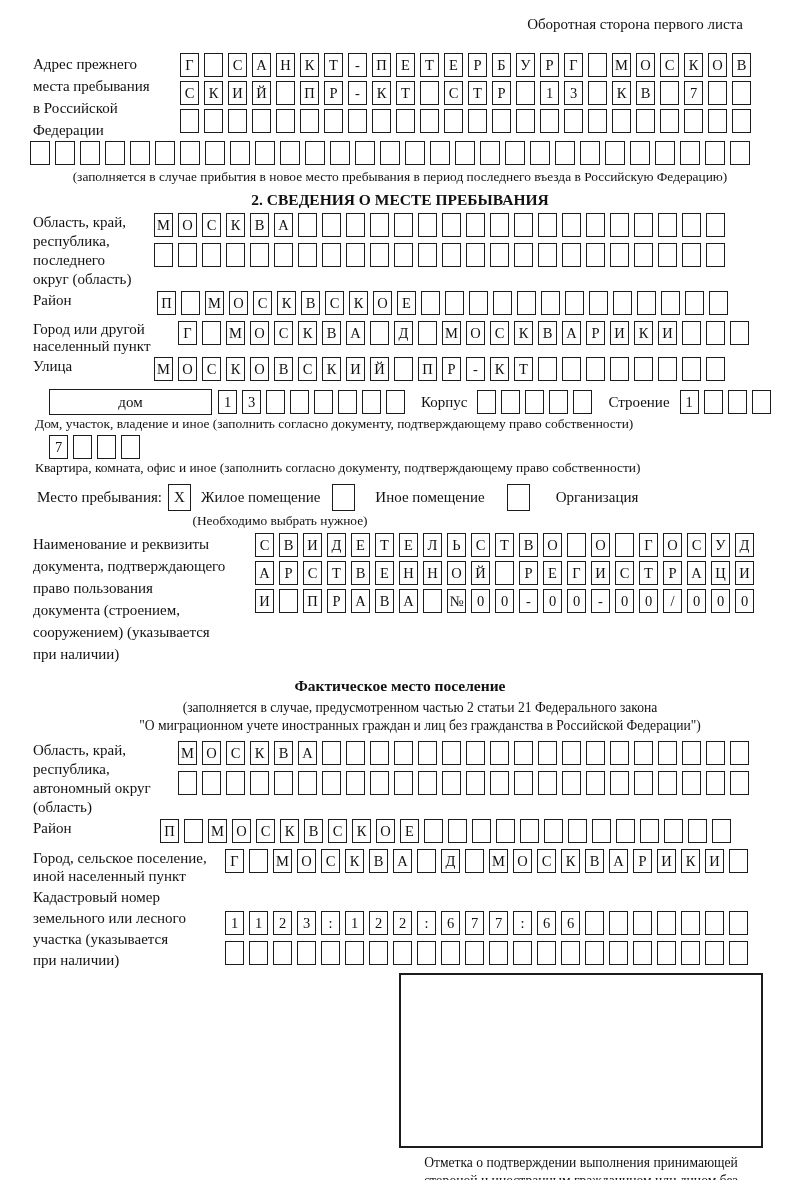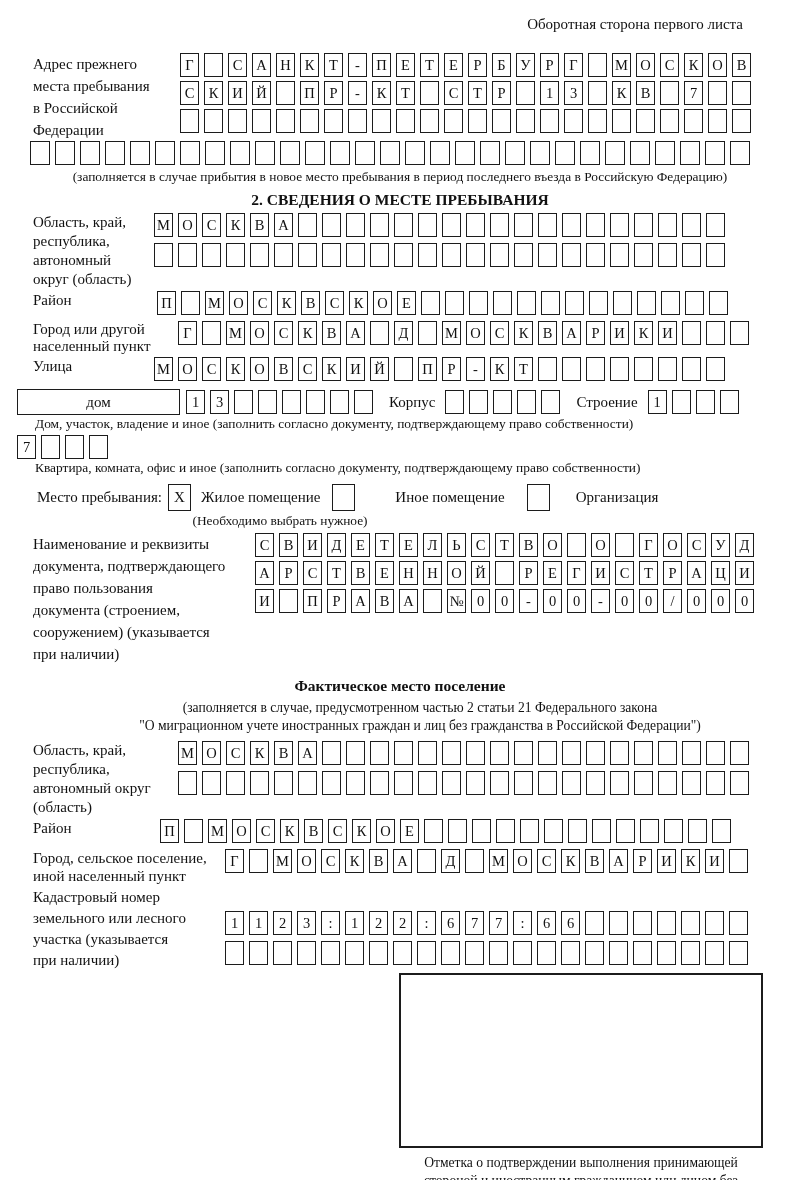--- a/index.html
+++ b/index.html
@@ -24,21 +24,21 @@
     display:flex;align-items:center;justify-content:center;
     font-size:14.5px;flex-shrink:0;background:#fff;
   }
   .w29 .cell{width:20px;}
 
   .caption{font-size:13.4px;text-align:center;margin-top:2px;}
   .caption-left{font-size:13.4px;padding-left:35px;margin-top:1px;margin-bottom:3px;}
   .h2{font-size:15.5px;font-weight:bold;text-align:center;margin-top:6px;margin-bottom:4px;}
 
   
-  .house-row{display:flex;align-items:center;padding-left:17px;margin-top:4px;gap:6px;}
+  .house-row{display:flex;align-items:center;padding-left:49px;margin-top:4px;gap:6px;}
   .typebox{
     height:26px;border:1.6px solid #1c1c1c;box-sizing:border-box;
     display:flex;align-items:center;justify-content:center;font-size:15px;flex-shrink:0;background:#fff;
   }
   .tb-dom{width:163px;}
   .tb-kv{width:196px;}
   .inline-lab{font-size:15px;margin:0 4px 0 10px;white-space:nowrap;}
   .house-row .cellrow{margin-bottom:0;}
 
   
@@ -193,21 +193,21 @@
       <span class="cell"></span>
     </div>
   <div class="caption">(заполняется в случае прибытия в новое место пребывания в период последнего въезда в Российскую Федерацию)</div>
 
   <div class="h2">2. СВЕДЕНИЯ О МЕСТЕ ПРЕБЫВАНИЯ</div>
 
   <div class="frow">
     <div class="lab lw121">
         <span class="ln">Область, край,</span>
         <span class="ln">республика,</span>
-        <span class="ln">автономный</span>
+        <span class="ln">последнего</span>
         <span class="ln">округ (область)</span>
       </div>
     <div>
       <div class="cellrow" style="margin-bottom:6px;">
           <span class="cell">М</span>
           <span class="cell">О</span>
           <span class="cell">С</span>
           <span class="cell">К</span>
           <span class="cell">В</span>
           <span class="cell">А</span>
@@ -390,21 +390,21 @@
         <span class="cell"></span>
       </div>
   </div>
   <div class="caption-left">Квартира, комната, офис и иное (заполнить согласно документу, подтверждающему право собственности)</div>
 
   <div class="stay-row">
     <span class="stay-lab">Место пребывания:</span>
     <span class="cbox" style="margin-left:6px;">X</span>
     <span class="stay-lab" style="margin-left:10px;">Жилое помещение</span>
     <span class="cbox" style="margin-left:12px;"></span>
-    <span class="stay-lab" style="margin-left:40px;">Иное помещение</span>
+    <span class="stay-lab" style="margin-left:20px;">Иное помещение</span>
     <span class="cbox" style="margin-left:22px;"></span>
     <span class="stay-lab" style="margin-left:26px;">Организация</span>
   </div>
   <div class="choose-note">(Необходимо выбрать нужное)</div>
 
   <div class="frow" style="margin-top:4px;">
     <div class="lab lab1 lw222">
         <span class="ln">Наименование и реквизиты</span>
         <span class="ln">документа, подтверждающего</span>
         <span class="ln">право пользования</span>

